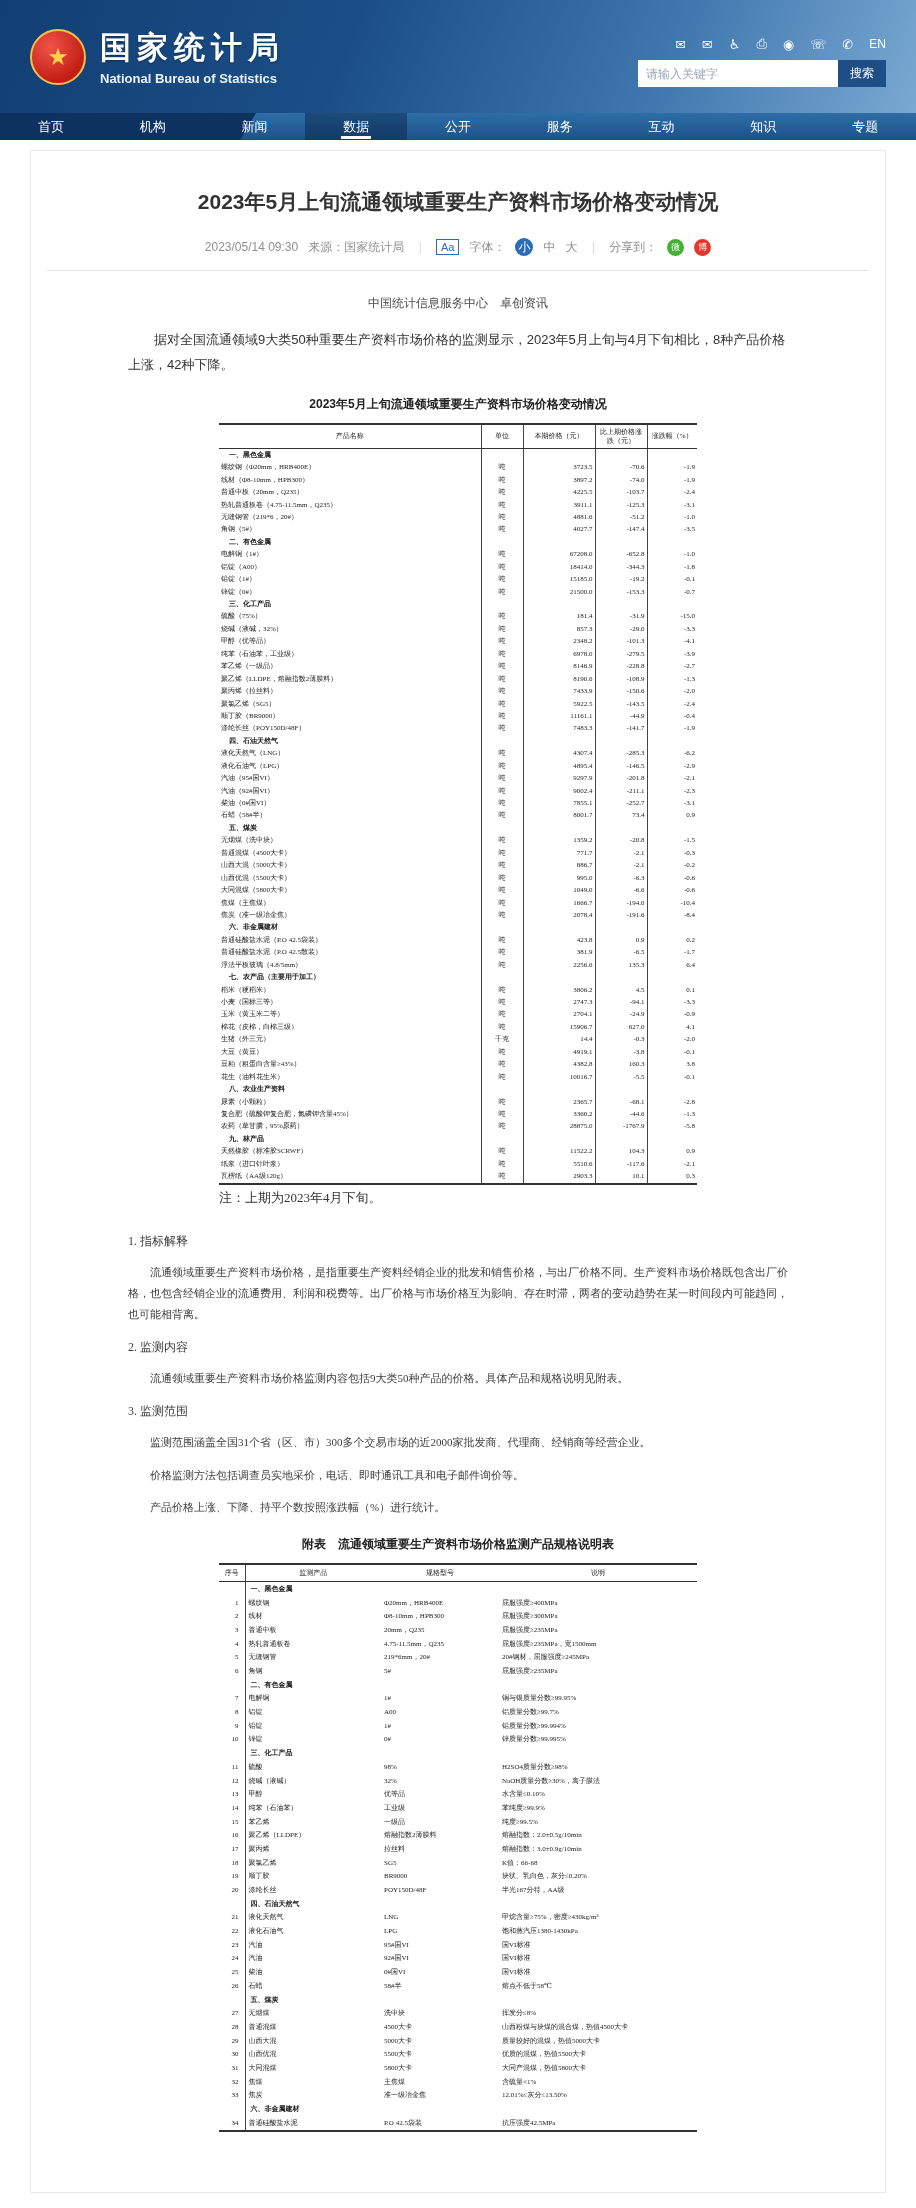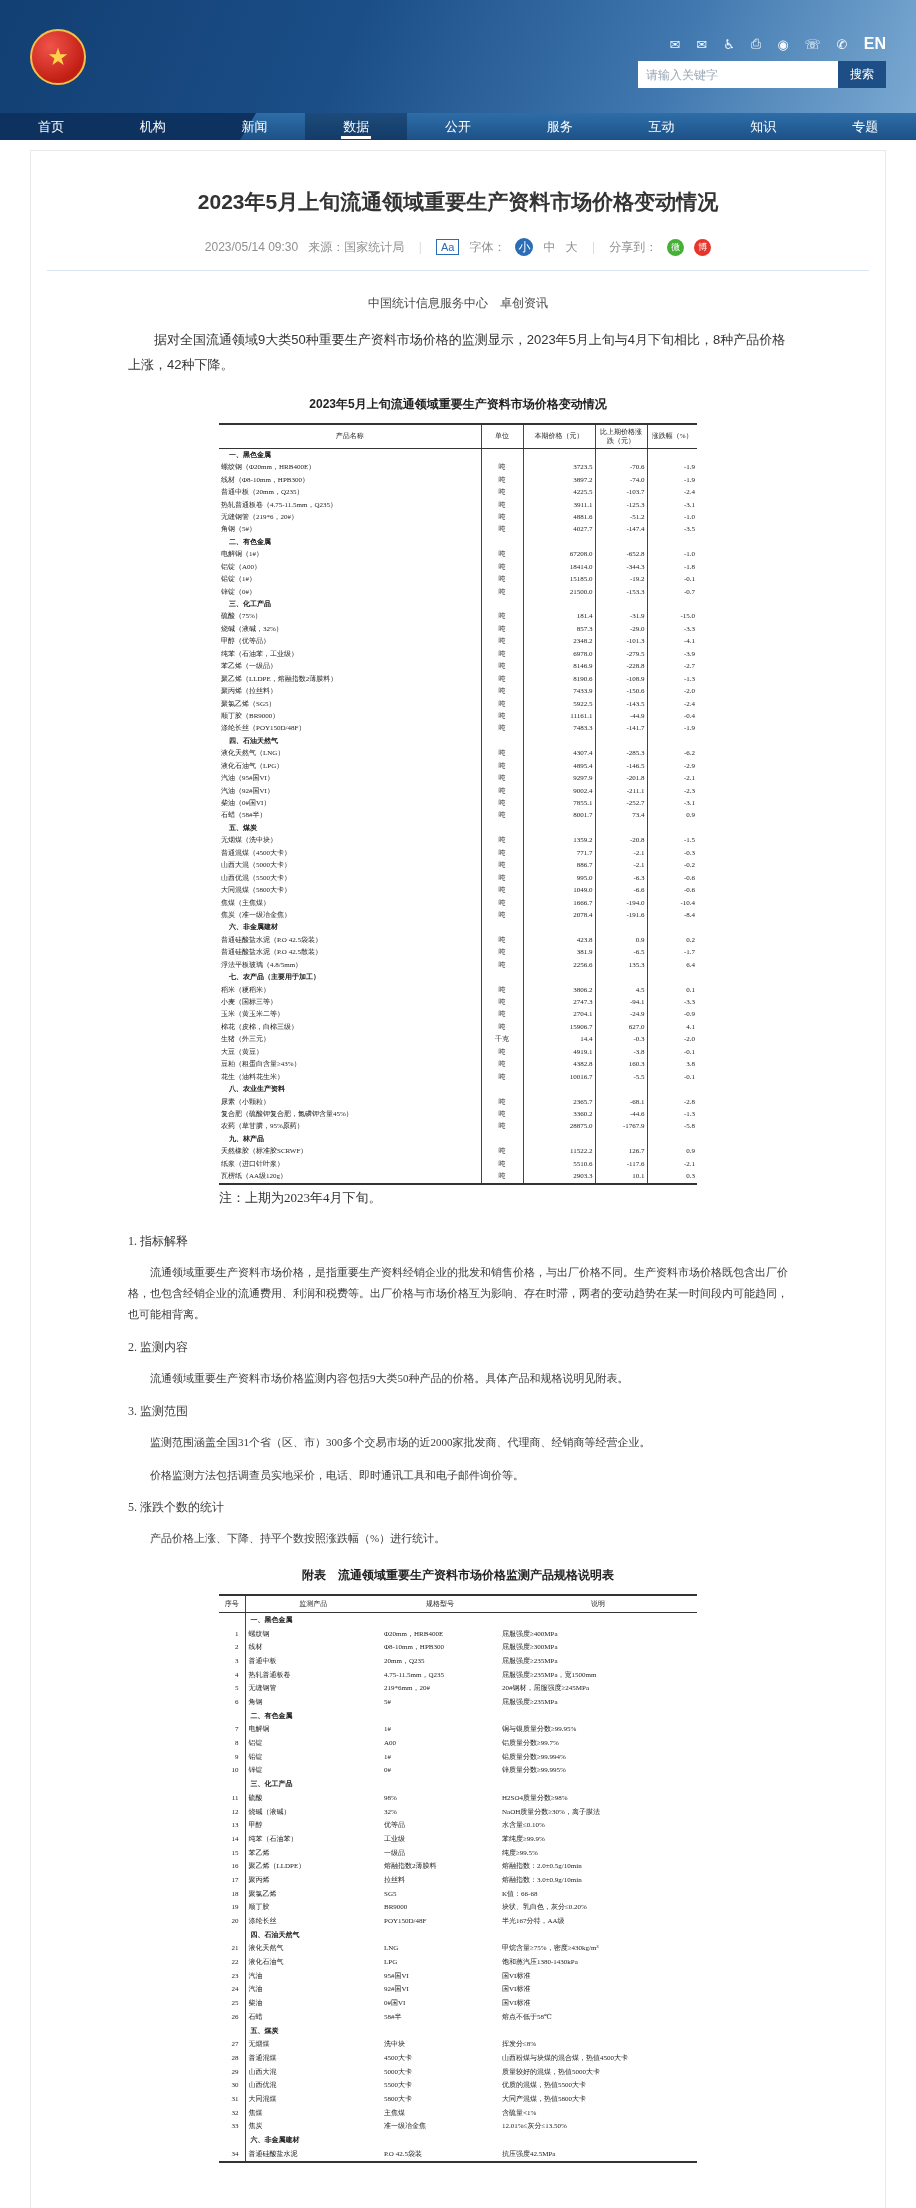--- a/index.html
+++ b/index.html
@@ -22,21 +22,21 @@
     width:56px; height:56px; border-radius:50%;
     background:radial-gradient(circle at 35% 30%,#f0534a,#c21f14 70%);
     border:2px solid #f3c14b; display:flex; align-items:center; justify-content:center;
   }
   .emblem .star { color:#ffd24a; font-size:24px; line-height:1; }
   .site-name { color:#fff; font-size:31px; font-weight:bold; letter-spacing:6px; text-shadow:0 1px 2px rgba(0,0,0,.35); }
   .site-name-en { color:#eaf2fa; font-size:13px; font-weight:bold; margin-top:2px; }
   .header-right { display:flex; flex-direction:column; align-items:flex-end; gap:8px; margin-top:10px; }
   .icon-row { display:flex; align-items:center; gap:16px; color:#fff; }
   .icon-row .hicon { font-size:13px; color:#fff; opacity:.95; cursor:pointer; }
-  .lang { font-size:16px; font-weight:bold; color:#fff; cursor:pointer; }
+  .lang { font-size:12px; font-weight:normal; color:#fff; cursor:pointer; }
   .search-row { display:flex; }
   .search-row input {
     width:200px; height:27px; border:none; outline:none; padding:0 8px;
     font-size:12px; color:#555; background:#fff;
   }
   .search-row input::placeholder { color:#9aa7b5; }
   .search-btn {
     height:27px; padding:0 12px; border:none; background:#1d4f86; color:#fff;
     font-size:12px; cursor:pointer;
   }
@@ -135,20 +135,24 @@
   td.s-spec { width:118px; }
   td.s-desc { width:auto; }
 </style>
 </head>
 <body>
 
 <div class="banner">
   <div class="brand">
     <div class="emblem">
       <span class="star">★</span>
+    </div>
+    <div>
+      <div class="site-name">国家统计局</div>
+      <div class="site-name-en">National Bureau of Statistics</div>
     </div>
   </div>
   <div class="header-right">
     <div class="icon-row">
 
       <span class="hicon">✉</span>
         <span class="hicon">✉</span>
         <span class="hicon">♿</span>
         <span class="hicon">⎙</span>
         <span class="hicon">◉</span>
@@ -611,21 +615,21 @@
           <td class="pname">九、林产品</td>
           <td class="unit"></td>
           <td class="num"></td>
           <td class="num"></td>
           <td class="num"></td>
         </tr>
         <tr>
           <td class="pname">天然橡胶（标准胶SCRWF）</td>
           <td class="unit">吨</td>
           <td class="num">11522.2</td>
-          <td class="num">126.7</td>
+          <td class="num">104.3</td>
           <td class="num">0.9</td>
         </tr>
         <tr>
           <td class="pname">纸浆（进口针叶浆）</td>
           <td class="unit">吨</td>
           <td class="num">5510.6</td>
           <td class="num">-117.6</td>
           <td class="num">-2.1</td>
         </tr>
         <tr>
@@ -642,21 +646,20 @@
 
   <div class="notes">
     <div>
         <div class="note-title">1. 指标解释</div>
         <p class="note-para">流通领域重要生产资料市场价格，是指重要生产资料经销企业的批发和销售价格，与出厂价格不同。生产资料市场价格既包含出厂价格，也包含经销企业的流通费用、利润和税费等。出厂价格与市场价格互为影响、存在时滞，两者的变动趋势在某一时间段内可能趋同，也可能相背离。</p>
         <div class="note-title">2. 监测内容</div>
         <p class="note-para">流通领域重要生产资料市场价格监测内容包括9大类50种产品的价格。具体产品和规格说明见附表。</p>
         <div class="note-title">3. 监测范围</div>
         <p class="note-para">监测范围涵盖全国31个省（区、市）300多个交易市场的近2000家批发商、代理商、经销商等经营企业。</p>
         <p class="note-para">价格监测方法包括调查员实地采价，电话、即时通讯工具和电子邮件询价等。</p>
-        <div class="note-title">5. 涨跌个数的统计</div>
         <p class="note-para">产品价格上涨、下降、持平个数按照涨跌幅（%）进行统计。</p>
       </div>
   </div>
 
   <div class="tbl-title">附表　流通领域重要生产资料市场价格监测产品规格说明表</div>
 
   <table class="spec">
     <thead>
       <tr>
         <th class="no-h">序号</th>

